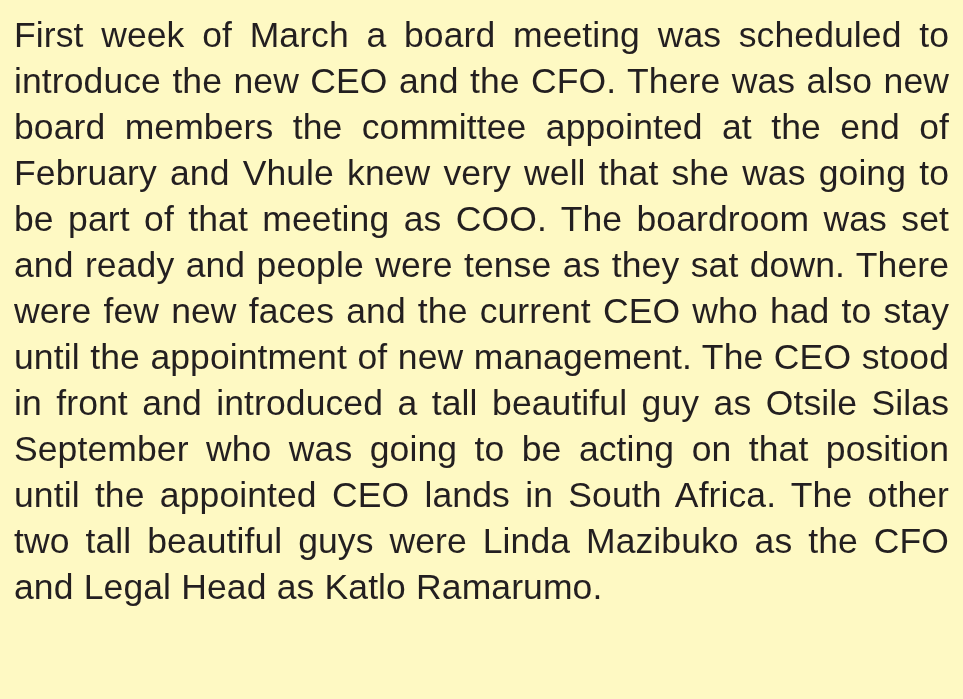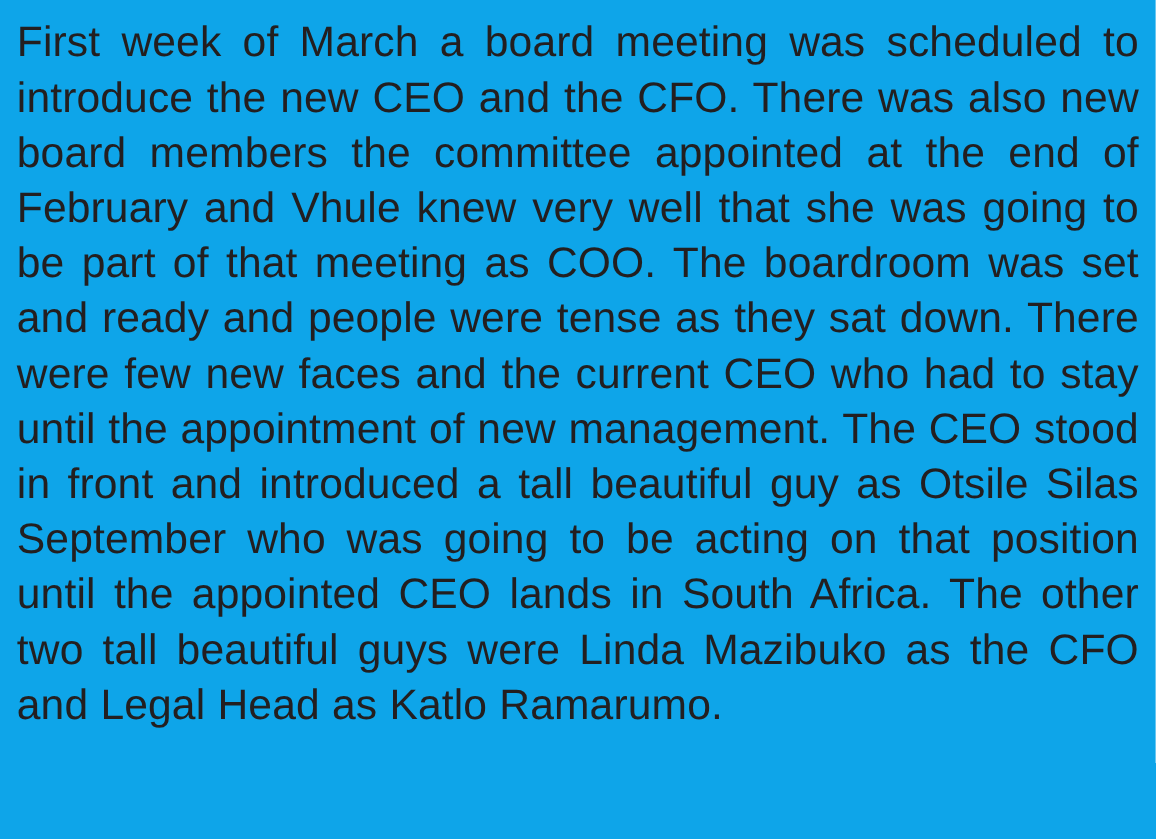--- a/index.html
+++ b/index.html
@@ -11,21 +11,21 @@
     width: 963px;
     height: 699px;
     overflow: hidden;
     font-family: "Liberation Sans", sans-serif;
   }
   .page {
     box-sizing: border-box;
     width: 963px;
     height: 699px;
     padding: 12px 14px 0 14px;
-    background: #0ea5e9;
+    background: #fef9c3;
   }
   .body-text {
     margin: 0;
     color: #231f20;
     font-family: "Liberation Sans", sans-serif;
     font-size: 35.5px;
     line-height: 46px;
     text-align: justify;
     text-justify: inter-word;
     letter-spacing: 0.1px;

